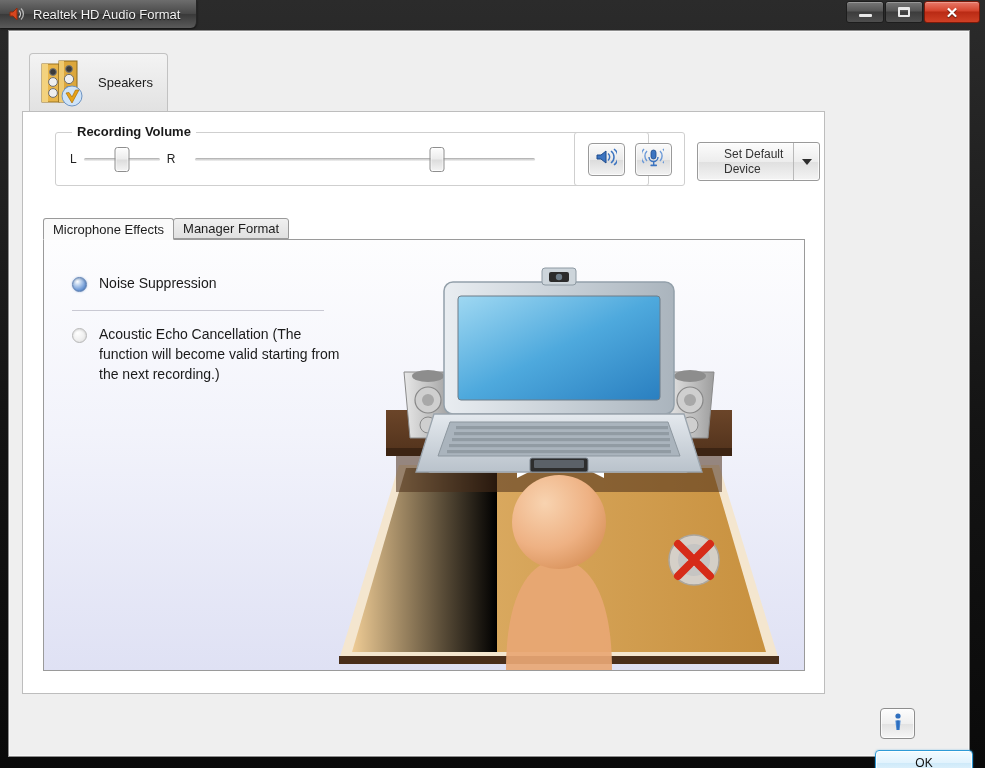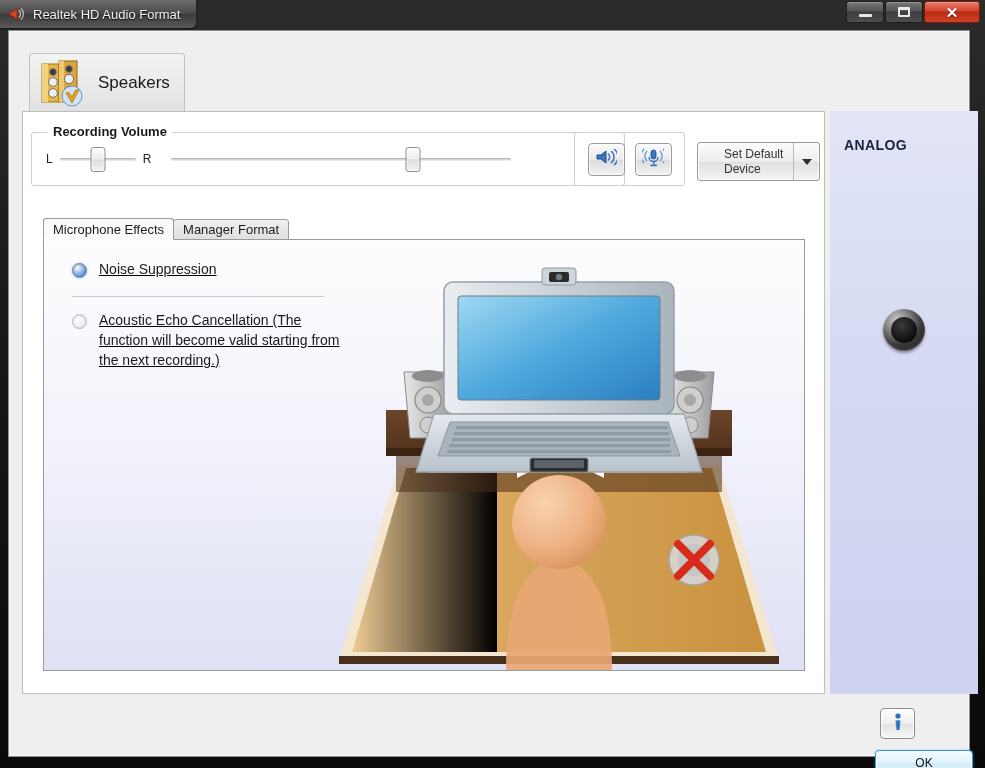--- a/index.html
+++ b/index.html
@@ -70,21 +70,21 @@
   
   #device-tabs {
     position: absolute; left: 20px; top: 18px;
     height: 62px;
     display: flex; align-items: flex-end;
   }
   .dev-tab {
     height: 58px;
     display: flex; align-items: center; gap: 6px;
     padding: 0 14px 0 6px;
-    font-size: 17px; color: #1a1a1a;
+    font-size: 13px; color: #1a1a1a;
     cursor: pointer;
     position: relative;
   }
   .dev-tab.inactive {
     background: linear-gradient(180deg,#f3f3f3 0%,#e2e2e2 100%);
     border: 1px solid #c2c2c2;
     border-bottom: none;
     border-top-left-radius: 4px; border-top-right-radius: 4px;
   }
   .dev-tab.active {
@@ -107,21 +107,21 @@
   #main-panel {
     position: absolute; left: 13px; top: 80px;
     width: 803px; height: 583px;
     background: #fff;
     border: 1px solid #bdbdbd;
     z-index: 2;
   }
 
   
   #rec-group {
-    position: absolute; left: 8px; top: 20px;
+    position: absolute; left: 32px; top: 20px;
     width: 594px; height: 54px;
     border: 1px solid #cfcfcf;
     border-radius: 3px;
   }
   #rec-legend {
     position: absolute; left: 16px; top: -9px;
     background: #fff; padding: 0 5px;
     font-size: 13px; font-weight: bold; color: #1a1a1a;
   }
   #rec-inner {
@@ -184,21 +184,21 @@
   }
   .caret-down {
     width: 0; height: 0;
     border-left: 5px solid transparent; border-right: 5px solid transparent;
     border-top: 6px solid #2e2e2e;
   }
 
   
   #inner-tabs {
     position: absolute; left: 20px; top: 106px;
-    height: 22px; display: flex; align-items: flex-end;
+    height: 22px; display: flex; 
     z-index: 4;
   }
   .itab {
     height: 21px; padding: 0 9px;
     display: flex; align-items: center;
     font-size: 13px; color: #1c1c1c;
     border: 1px solid #9a9a9a;
     border-top-left-radius: 3px; border-top-right-radius: 3px;
     cursor: pointer;
   }
@@ -215,21 +215,21 @@
   
   #tab-panel {
     position: absolute; left: 20px; top: 127px;
     width: 762px; height: 432px;
     border: 1px solid #9a9a9a;
     background: linear-gradient(180deg,#fdfdfe 0%,#f2f3fb 45%,#dfe1f4 100%);
     overflow: hidden;
   }
 
   
-  #opt-list { position: absolute; left: 28px; top: 20px; width: 270px; text-decoration: underline; }
+  #opt-list { position: absolute; left: 28px; top: 34px; width: 270px; }
   .opt-row { display: flex; align-items: flex-start; gap: 12px; cursor: pointer; }
   .radio {
     flex: 0 0 auto; width: 15px; height: 15px; margin-top: 3px;
     border-radius: 50%;
     border: 1px solid #b6b6b6;
     background: radial-gradient(circle at 35% 30%, #ffffff 0%, #f0f0f0 55%, #dcdcdc 100%);
     box-shadow: inset 0 1px 2px rgba(0,0,0,.12);
   }
   .radio.on {
     border: 1px solid #5d7fb0;
@@ -531,24 +531,20 @@
               <circle cx="360" cy="300" r="25" fill="#d6d6d6" stroke="#a8a8a8" stroke-width="1.5" opacity="0.9"></circle>
               <circle cx="360" cy="300" r="16" fill="#c2c2c2" opacity="0.8"></circle>
               <circle cx="360" cy="300" r="7" fill="#d9d9d9"></circle>
               <path d="M344,284 L376,316 M376,284 L344,316" stroke="#d62b18" stroke-width="8" stroke-linecap="round"></path>
             </g>
           </svg>
         </div>
       </div>
     </div>
 
-    <div id="analog-panel">
-      <div id="analog-title">ANALOG</div>
-      <div id="analog-jack"></div>
-    </div>
 
     <div id="info-btn">
       <div>
         <svg width="18" height="20" viewBox="0 0 18 20">
           <circle cx="9" cy="4" r="2.6" fill="#2f6fbe"></circle>
           <path d="M6.4 8.5 L11.6 8.5 L10.6 18 L7.4 18 Z" fill="#4a8ad4"></path>
           <path d="M7.6 8.5 L10.4 8.5 L9.8 18 L8.2 18 Z" fill="#2f6fbe"></path>
         </svg>
       </div>
     </div>

